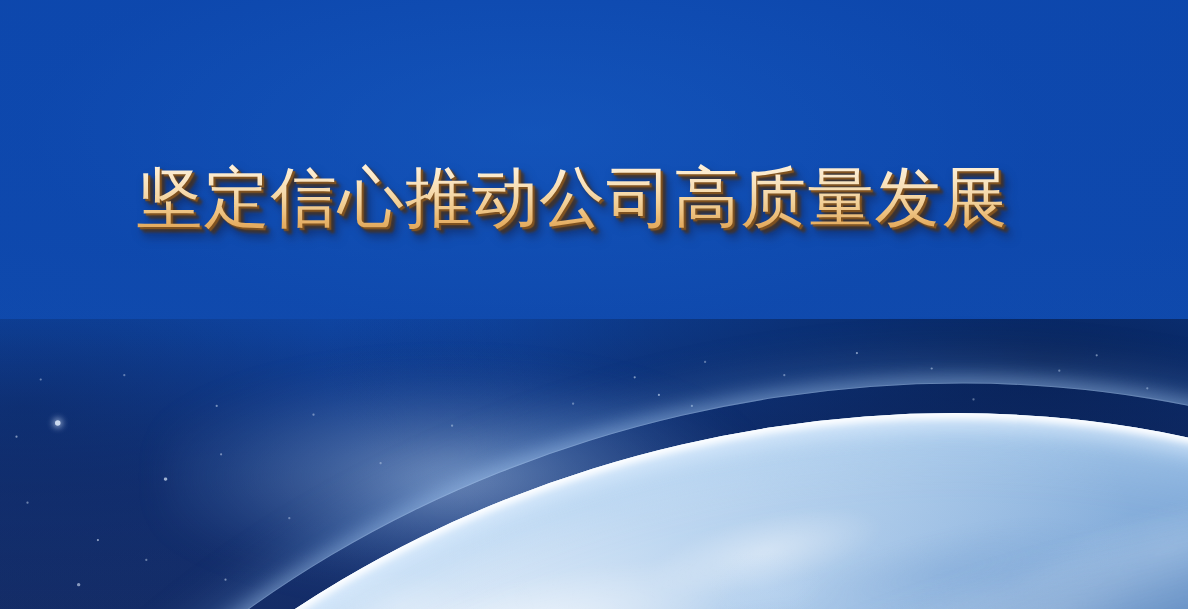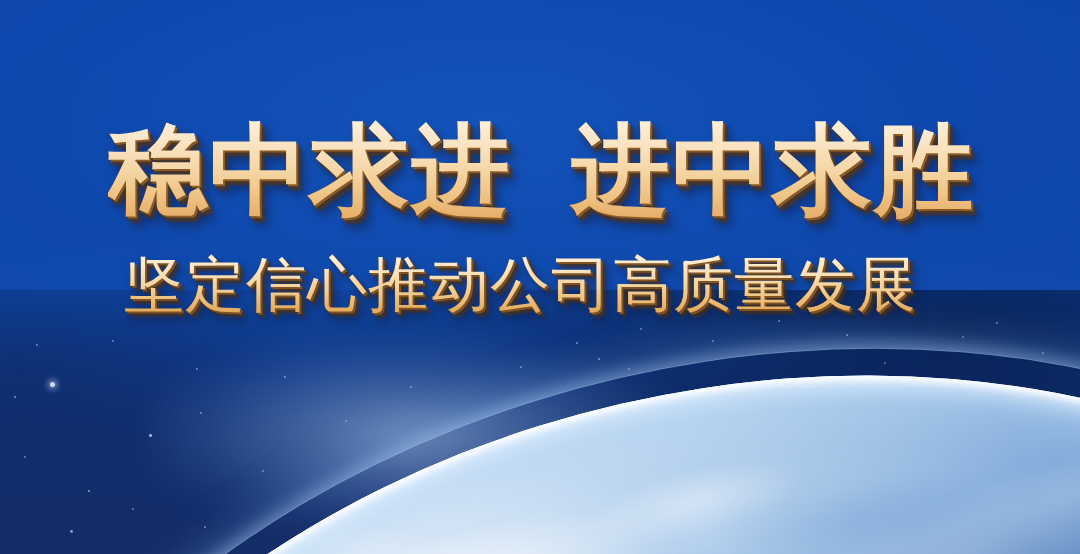--- a/index.html
+++ b/index.html
@@ -250,17 +250,16 @@
     <div class="earth-tex"></div>
     <div class="earth-ocean"></div>
   </div>
   <div class="earth-rim"></div>
   <div class="earth-glow"></div>
 
   <div class="flare flare-a"></div>
   <div class="flare flare-b"></div>
 
   <div class="text-block">
-    <h1 class="headline">稳中求进  进中求胜</h1>
     <h2 class="subhead">坚定信心推动公司高质量发展</h2>
   </div>
 
 </div>
 
 </body></html>

